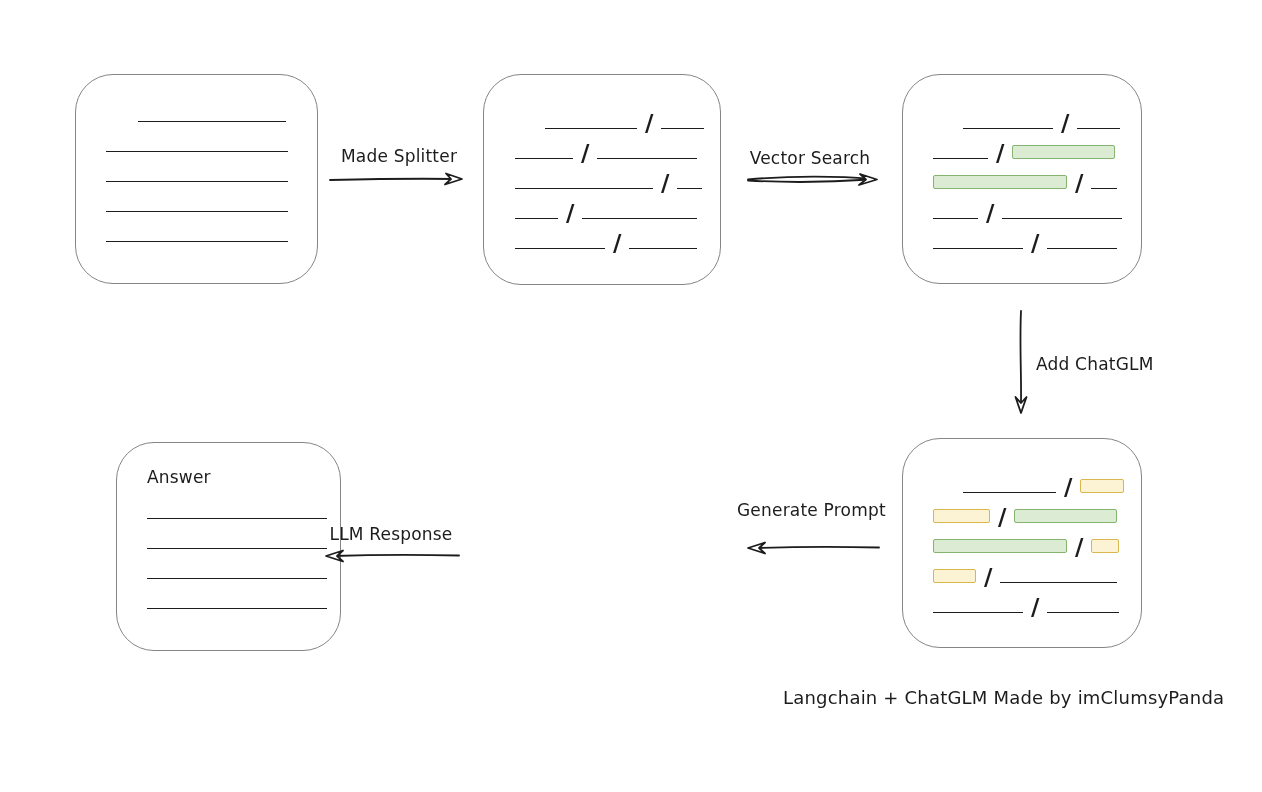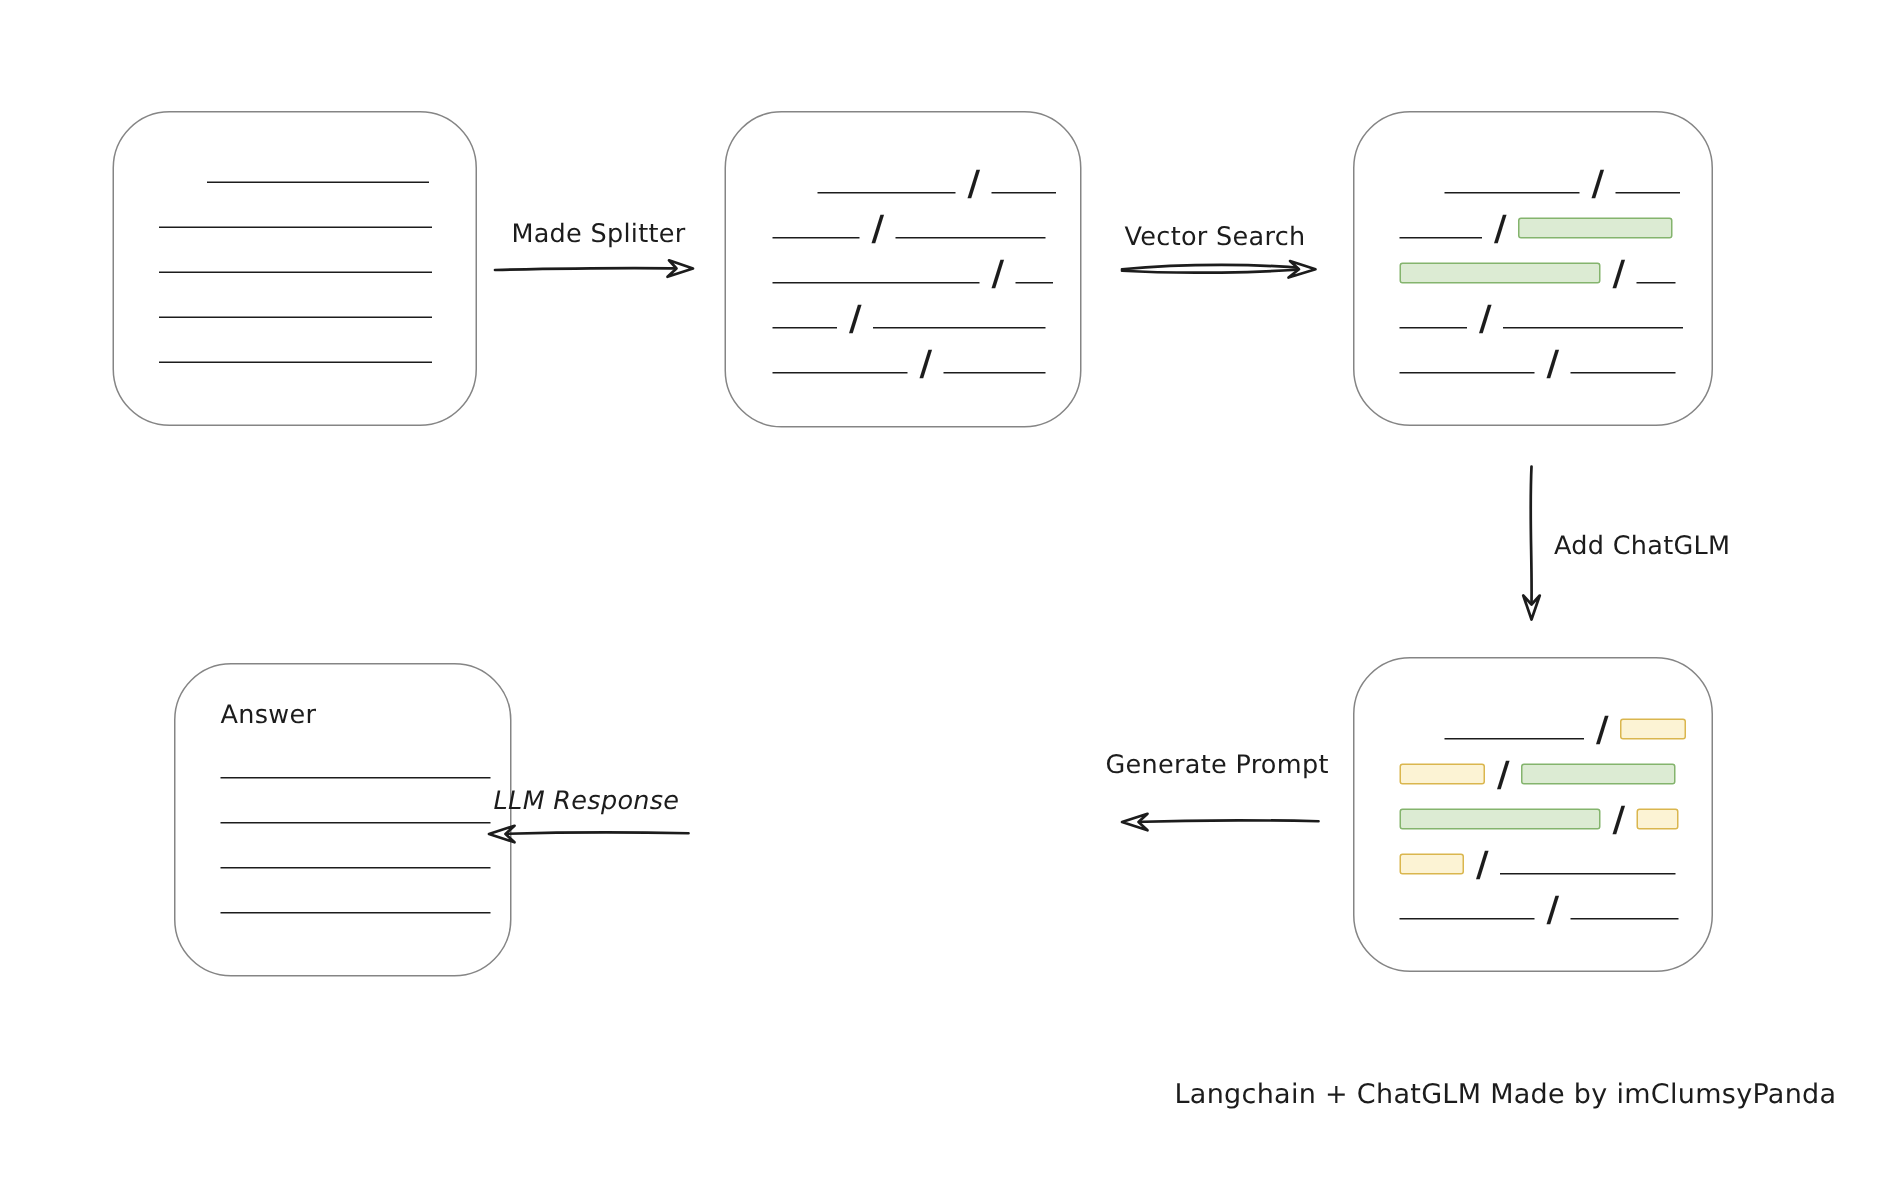--- a/index.html
+++ b/index.html
@@ -27,21 +27,21 @@
   .plain-line{box-sizing:border-box;height:30px;border-bottom:1.9px solid var(--ink);}
   
   .box-label{font-size:17px;height:22px;letter-spacing:.2px;}
   
   .prompt-bar{height:12px;border:1.7px solid;border-radius:2px;margin-bottom:15px;box-sizing:content-box;}
   
   .flow-label{position:absolute;font-size:17px;white-space:nowrap;letter-spacing:.2px;text-align:center;}
   .arrow{position:absolute;overflow:visible;}
   .arrow path{fill:none;stroke:var(--ink);stroke-width:1.8;stroke-linecap:round;stroke-linejoin:round;}
   .arrow path.head{fill:#ffffff;}
-  .caption{position:absolute;font-size:18px;white-space:nowrap;letter-spacing:.2px;margin-top:32px;}
+  .caption{position:absolute;font-size:18px;white-space:nowrap;letter-spacing:.2px;}
 </style>
 </head>
 <body>
 
 <div class="canvas">
 
   <div class="box" style="left:75px;top:74px;width:243px;height:210px;padding:17px 0 0 30px;">
       <div class="plain-line" style="width: 148px; margin-left: 32px;"></div>
       <div class="plain-line" style="width: 182px; margin-left: 0px;"></div>
       <div class="plain-line" style="width: 182px; margin-left: 0px;"></div>
@@ -162,21 +162,21 @@
     <path d="M10 2 C 8.5 35, 10.5 65, 10 94"></path>
     <path class="head" d="M4.5 88 L10 104 L15.5 88 L10 94 Z"></path>
   </svg>
 
   <div class="flow-label" style="left:737px;top:500px;width:146px;">Generate Prompt</div>
   <svg class="arrow" style="left:741px;top:539px;" width="140" height="18" viewBox="0 0 140 18">
     <path d="M138 8.5 C 95 7.5, 45 8, 14 9"></path>
     <path class="head" d="M24 3.5 L7 9 L24 14.5 L18 9 Z"></path>
   </svg>
 
-  <div class="flow-label" style="left:327px;top:524px;width:128px;font-style:italic;">LLM Response</div>
+  <div class="flow-label" style="left:327px;top:524px;width:128px;">LLM Response</div>
   <svg class="arrow" style="left:319px;top:547px;" width="142" height="18" viewBox="0 0 142 18">
     <path d="M140 8.5 C 95 7.5, 45 8, 14 9"></path>
     <path class="head" d="M24 3.5 L7 9 L24 14.5 L18 9 Z"></path>
   </svg>
 
   <div class="caption" style="left:783px;top:687px;">Langchain + ChatGLM Made by imClumsyPanda</div>
 
 </div>
 
 </body></html>

